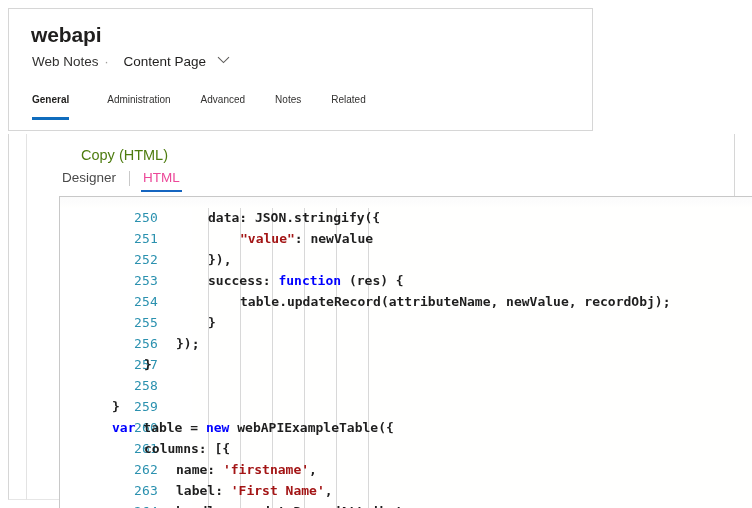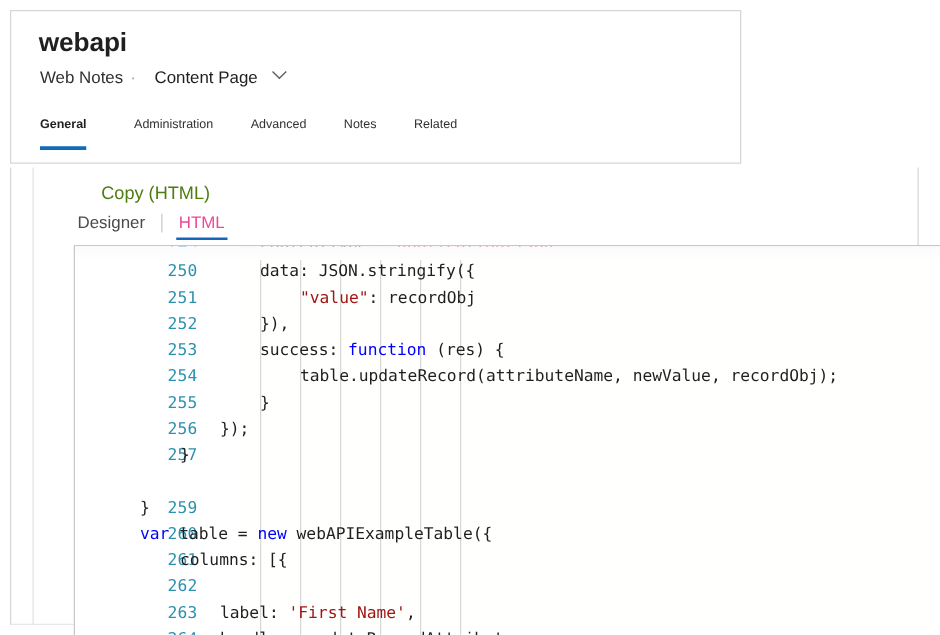--- a/index.html
+++ b/index.html
@@ -245,20 +245,21 @@
     font-family: "DejaVu Sans Mono", "Liberation Mono", monospace;
     font-size: 13px;
     letter-spacing: 0.2px;
   }
 
   .ctext {
     position: absolute;
     left: 116px;
     color: #1f1f1f;
     white-space: pre;
+    font-weight: bold;
   }
 
   .k   { color: #0000ff; }   
   .s   { color: #a31515; }   
   .p   { color: #1f1f1f; }   
 
   
   .gutter-bg {
     position: absolute;
     left: 0; top: 0; bottom: 0;
@@ -314,32 +315,32 @@
               <div class="guide" style="left: 180px;"></div>
               <div class="guide" style="left: 212px;"></div>
               <div class="guide" style="left: 244px;"></div>
               <div class="guide" style="left: 276px;"></div>
               <div class="guide" style="left: 308px;"></div>
             </div>
           <div class="gutter-bg"></div>
           <div class="code-lines" id="code-lines">
               <div class="cline"><span class="lnum">249</span><span class="ctext" style="left: 148px;"><span class="p">contentType: </span><span class="s">"application/json"</span><span class="p">,</span></span></div>
               <div class="cline"><span class="lnum">250</span><span class="ctext" style="left: 148px;"><span class="p">data: JSON.stringify({</span></span></div>
-              <div class="cline"><span class="lnum">251</span><span class="ctext" style="left: 180px;"><span class="s">"value"</span><span class="p">: recordObj</span></span></div>
+              <div class="cline"><span class="lnum">251</span><span class="ctext" style="left: 180px;"><span class="s">"value"</span><span class="p">: newValue</span></span></div>
               <div class="cline"><span class="lnum">252</span><span class="ctext" style="left: 148px;"><span class="p">}),</span></span></div>
               <div class="cline"><span class="lnum">253</span><span class="ctext" style="left: 148px;"><span class="p">success: </span><span class="k">function</span><span class="p"> (res) {</span></span></div>
               <div class="cline"><span class="lnum">254</span><span class="ctext" style="left: 180px;"><span class="p">table.updateRecord(attributeName, newValue, recordObj);</span></span></div>
               <div class="cline"><span class="lnum">255</span><span class="ctext" style="left: 148px;"><span class="p">}</span></span></div>
               <div class="cline"><span class="lnum">256</span><span class="ctext" style="left: 116px;"><span class="p">});</span></span></div>
               <div class="cline"><span class="lnum">257</span><span class="ctext" style="left: 84px;"><span class="p">}</span></span></div>
-              <div class="cline"></div>
+              <div class="cline"><span class="lnum">258</span></div>
               <div class="cline"><span class="lnum">259</span><span class="ctext" style="left: 52px;"><span class="p">}</span></span></div>
               <div class="cline"><span class="lnum">260</span><span class="ctext" style="left: 52px;"><span class="k">var</span><span class="p"> table = </span><span class="k">new</span><span class="p"> webAPIExampleTable({</span></span></div>
               <div class="cline"><span class="lnum">261</span><span class="ctext" style="left: 84px;"><span class="p">columns: [{</span></span></div>
-              <div class="cline"><span class="lnum">262</span></div>
+              <div class="cline"><span class="lnum">262</span><span class="ctext" style="left: 116px;"><span class="p">name: </span><span class="s">'firstname'</span><span class="p">,</span></span></div>
               <div class="cline"><span class="lnum">263</span><span class="ctext" style="left: 116px;"><span class="p">label: </span><span class="s">'First Name'</span><span class="p">,</span></span></div>
               <div class="cline"><span class="lnum">264</span><span class="ctext" style="left: 116px;"><span class="p">handler: updateRecordAttribute</span></span></div>
             </div>
         </div>
         <div class="code-topfade"></div>
       </div>
 
     </div>
   </div>
 

